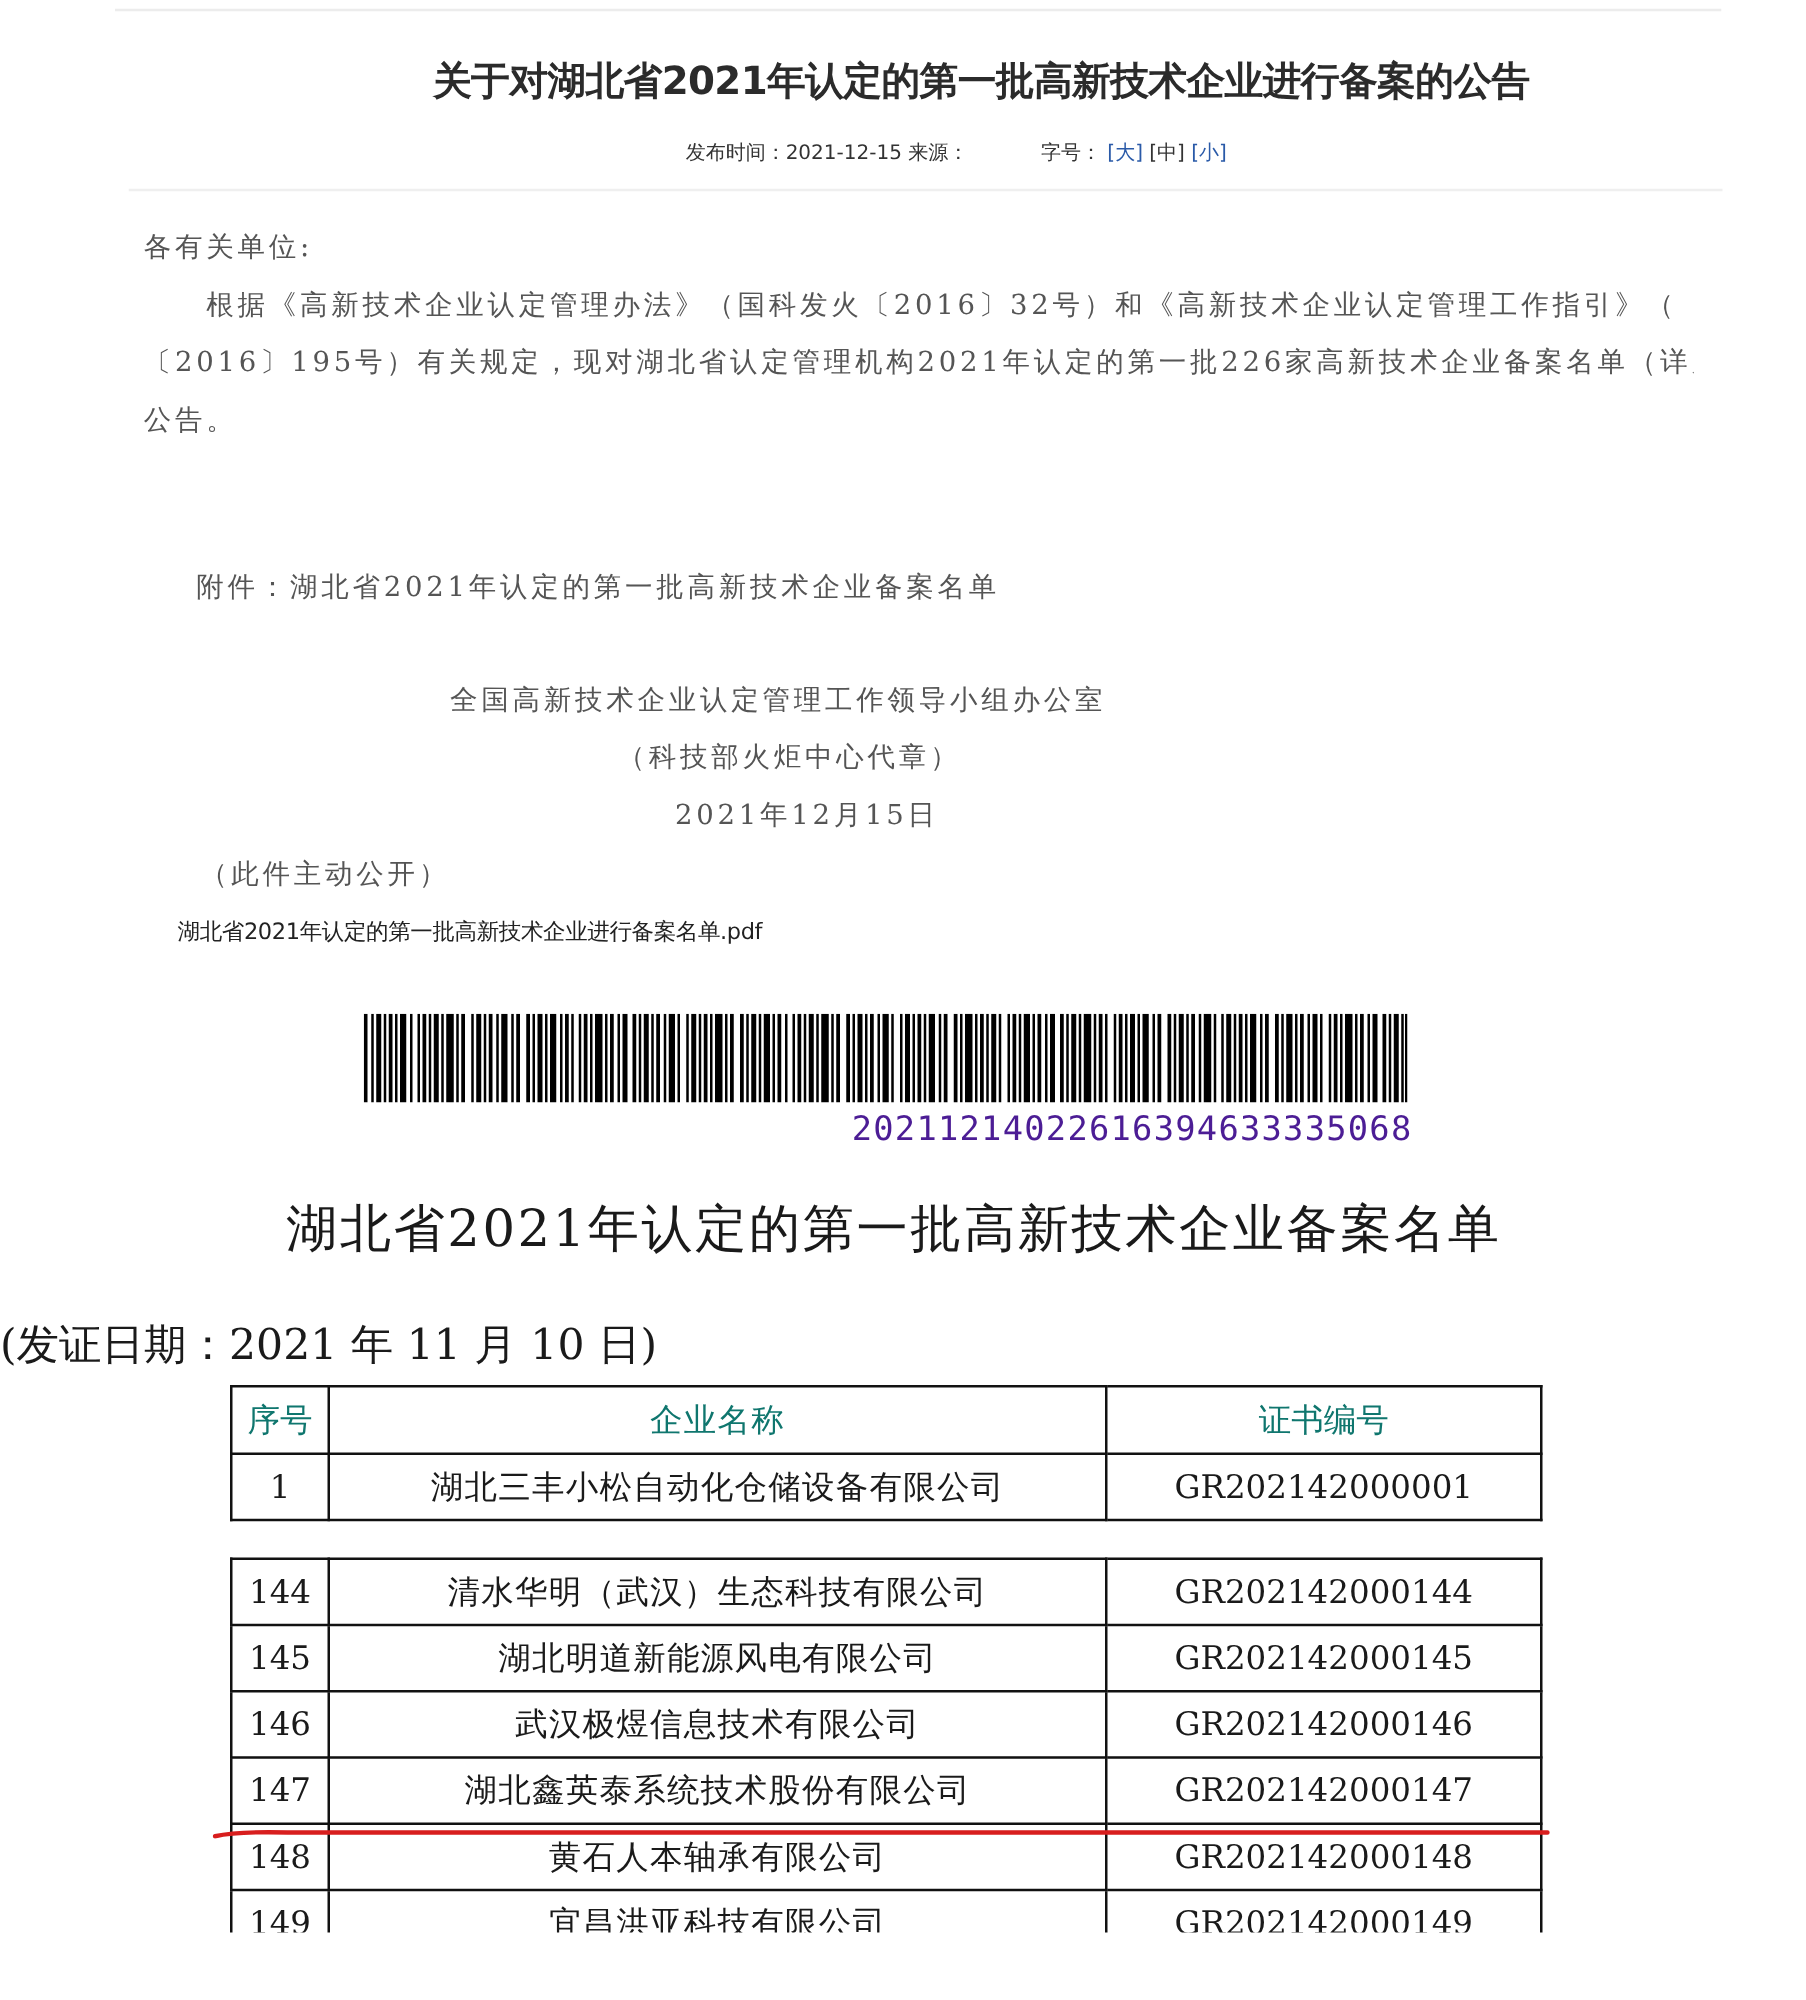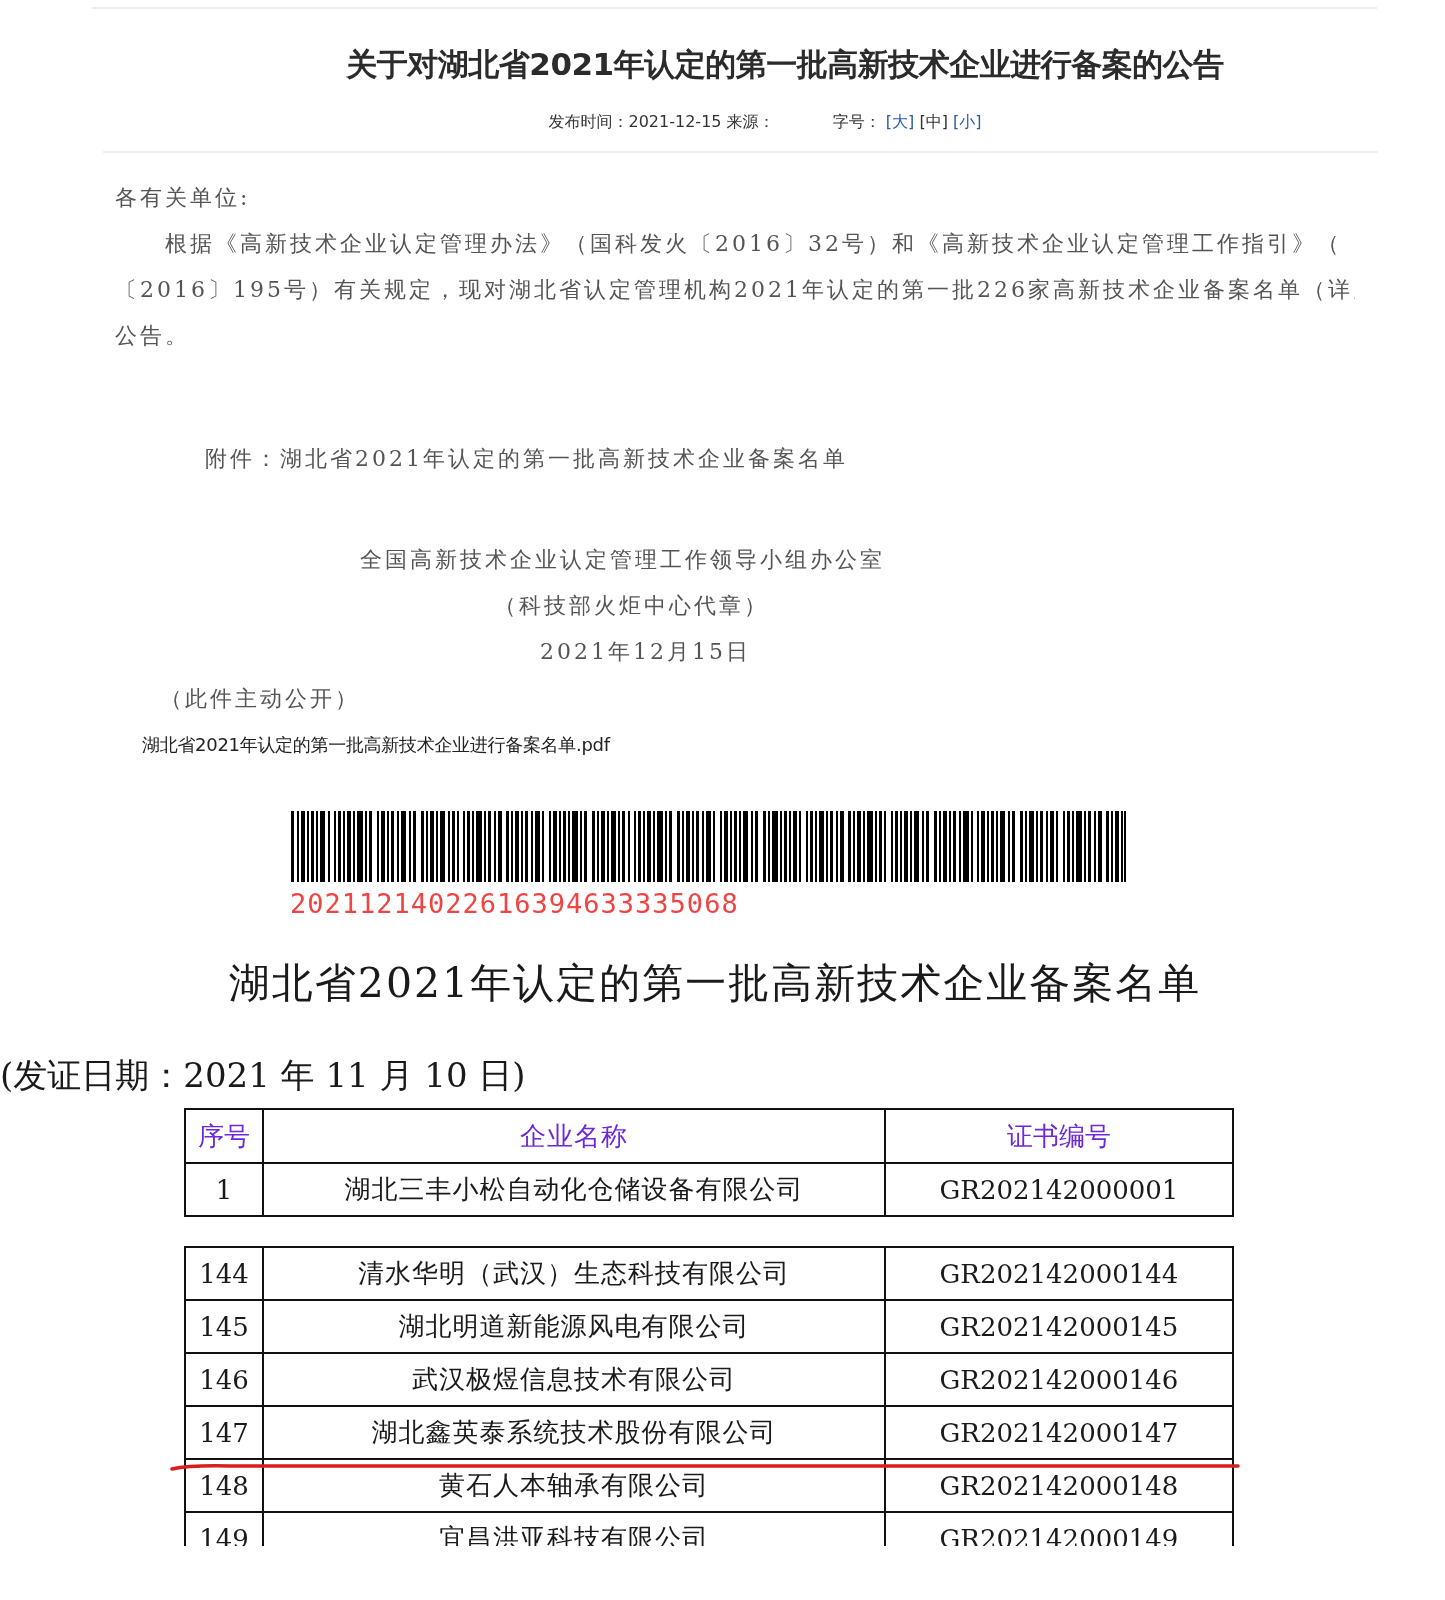--- a/index.html
+++ b/index.html
@@ -52,43 +52,43 @@
       white-space: nowrap;
     }
     .salutation { left: 107px; top: 183px; }
     .para-l1 { left: 157px; top: 229px; }
     .para-l2 { left: 107px; top: 275px; }
     .para-l3 { left: 107px; top: 321px; }
     .clip-right {
       left: 8px; top: 0; width: 1347px; height: 400px;
       overflow: hidden;
     }
-    .attachment { left: 157px; top: 444px; margin-left: 48px; }
+    .attachment { left: 157px; top: 455px; }
     .sig-org { left: 360px; top: 545px; }
     .sig-seal { left: 494px; top: 591px; }
     .sig-date { left: 540px; top: 637px; }
     .public-note { left: 160px; top: 684px; }
 
     .pdf-link {
       left: 142px; top: 733px;
       font-size: 18px;
       color: #222;
       letter-spacing: -0.3px;
       cursor: pointer;
     }
 
     .barcode {
       left: 291px; top: 811px; width: 835px; height: 71px;
     }
     .barcode-num {
       left: 290px; top: 888px; width: 840px;
-      text-align: left;
+      text-align: right;
       font-family: "DejaVu Sans Mono", monospace;
       font-size: 27px;
-      color: #ef4444;
+      color: #4c1d95;
       letter-spacing: 1px;
     }
 
     .doc-title {
       left: 10px; top: 956px; width: 1410px;
       text-align: center;
       font-family: "DejaVu Serif", serif;
       font-size: 41px;
       color: #1a1a1a;
       letter-spacing: 2px;
@@ -110,21 +110,21 @@
     }
     table.list td {
       border: 2px solid #111;
       text-align: center;
       padding: 0;
       white-space: nowrap;
       overflow: hidden;
     }
     .t1 { left: 184px; top: 1108px; width: 1048px; }
     .t2 { left: 184px; top: 1246px; width: 1048px; }
-    .t1 tr.hdr td { height: 52px; font-size: 26px; color: #6d28d9; }
+    .t1 tr.hdr td { height: 52px; font-size: 26px; color: #0f766e; }
     .t1 tr.row td { height: 51px; font-size: 26px; }
     .t2 tr.row td { height: 51px; font-size: 26px; margin-left: 35px; }
     td.c-no { width: 76px; }
     td.c-name { width: 620px; letter-spacing: 1px; }
     td.c-cert { width: 346px; }
     td.num { font-size: 26px; padding-top: 8px; }
     .partial-wrap {
       left: 0; top: 1546px; width: 1445px; height: 60px;
       background: #fff;
     }

